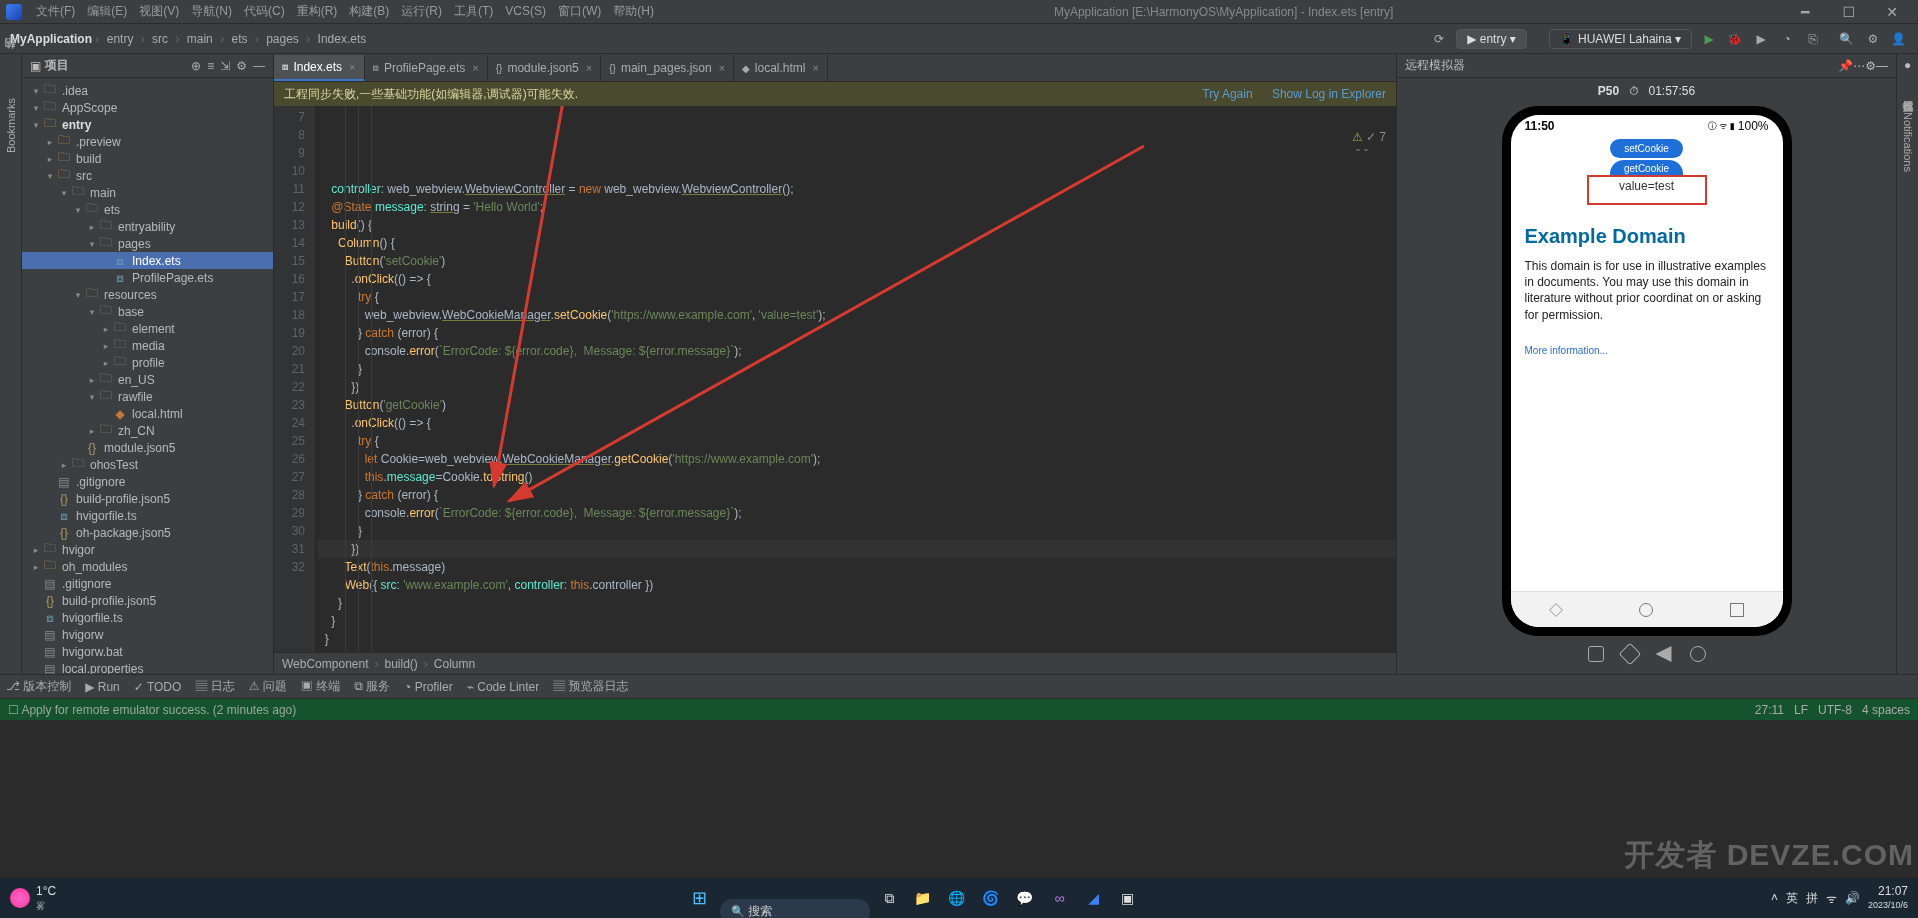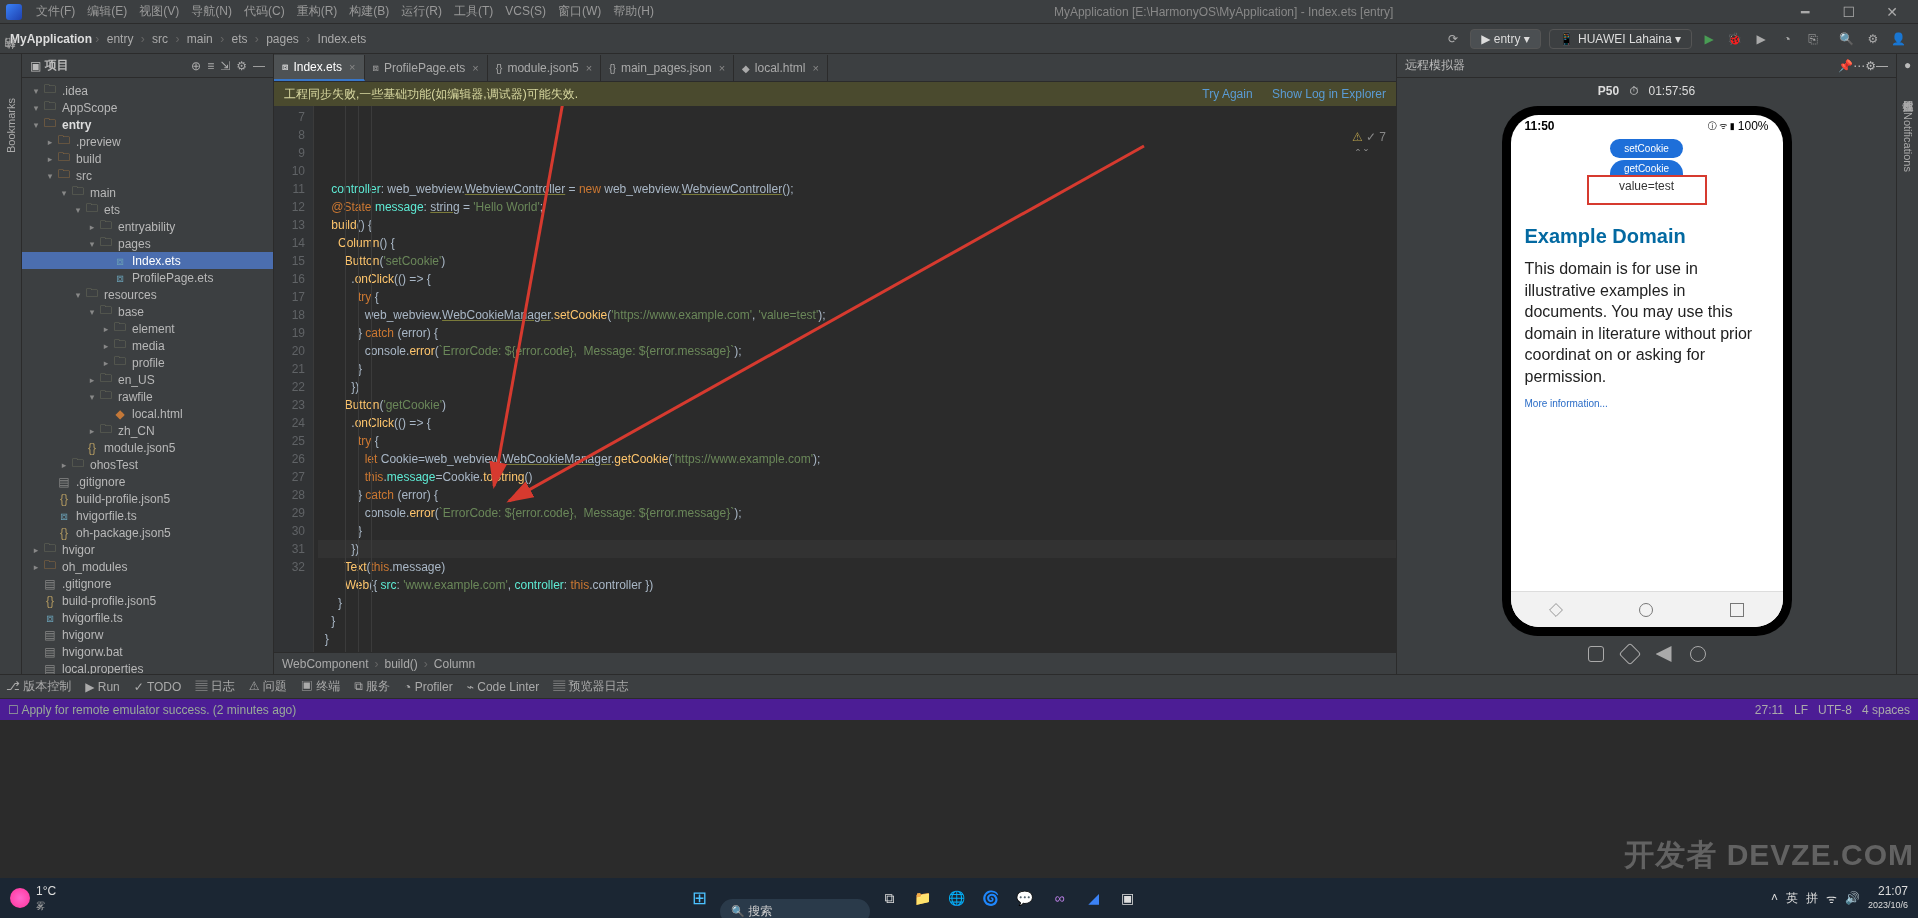--- a/index.html
+++ b/index.html
@@ -7,21 +7,21 @@
 .titlebar { height:24px; background:#3c3f41; display:flex; align-items:center; padding:0 6px; color:#999; border-bottom:1px solid #2b2b2b; }
 .titlebar .logo { width:16px; height:16px; background:linear-gradient(135deg,#3b82f6,#1e40af); border-radius:3px; margin-right:10px; }
 .titlebar .menus span { margin-right:4px; cursor:pointer; padding:2px 4px; }
 .titlebar .titletxt { flex:1; text-align:center; color:#888; font-size:12px; }
 .titlebar .winctl span { display:inline-block; width:40px; text-align:center; color:#aaa; cursor:pointer; font-size:14px; }
 .breadcrumbs { height:30px; background:#3c3f41; display:flex; align-items:center; padding:0 10px; color:#aaa; border-bottom:1px solid #2b2b2b; justify-content:space-between; }
 .breadcrumbs .left span { margin-right:4px; }
 .breadcrumbs .left .sep { color:#666; }
 .breadcrumbs .right { display:flex; align-items:center; gap:8px; }
 .run-cfg { background:#4b4f52; border:1px solid #555; border-radius:4px; padding:2px 10px; color:#ddd; }
-.device-cfg { background:#3c3f41; border:1px solid #555; border-radius:4px; padding:2px 10px; color:#ddd; }
+.device-cfg { background:#3c3f41; border:1px solid #555; border-radius:4px; padding:2px 10px; color:#ddd;margin-left:14px; }
 .icon-btn { width:18px; height:18px; display:inline-flex; align-items:center; justify-content:center; color:#aaa; cursor:pointer; }
 .icon-play { color:#499c54; }
 .icon-bug { color:#499c54; }
 .icon-stop { color:#c75450; background:#c75450; width:11px; height:11px; border-radius:1px; }
 .mainrow { display:flex; height:620px; }
 .leftgutter { width:22px; background:#3c3f41; border-right:1px solid #2b2b2b; display:flex; flex-direction:column; align-items:center; padding-top:4px; gap:40px; }
 .leftgutter .vtext { writing-mode:vertical-rl; transform:rotate(180deg); color:#aaa; font-size:11px; }
 .project-panel { width:252px; background:#3c3f41; border-right:1px solid #2b2b2b; display:flex; flex-direction:column; }
 .ppanel-hdr { height:24px; display:flex; align-items:center; padding:0 8px; color:#bbb; border-bottom:1px solid #2b2b2b; }
 .ppanel-hdr .ttl { flex:1; font-weight:bold; }
@@ -67,31 +67,31 @@
 .phone { width:290px; height:530px; background:#000; border-radius:36px; padding:9px; margin-top:2px; position:relative; }
 .phone-screen { width:100%; height:100%; background:#fff; border-radius:28px; overflow:hidden; display:flex; flex-direction:column; }
 .status-bar { height:22px; display:flex; align-items:center; padding:0 14px; font-size:10px; color:#000; justify-content:space-between; }
 .status-bar .right { display:flex; gap:3px; align-items:center; font-size:9px; }
 .app-content { flex:1; display:flex; flex-direction:column; align-items:center; padding-top:2px; }
 .pill-btn { background:#1e6fd9; color:#fff; border-radius:14px; padding:4px 14px; font-size:10px; margin-bottom:2px; border:none; }
 .pill-btn2 { background:#1e6fd9; color:#fff; border-radius:14px 14px 0 0; padding:3px 14px 1px; font-size:10px; border:none; }
 .redbox { border:2px solid #d63a2f; width:120px; padding:2px 4px 10px; text-align:center; font-size:9px; color:#333; margin-bottom:10px; }
 .example-section { align-self:stretch; padding:0 14px; text-align:left; }
 .example-section h1 { font-size:20px; color:#0369a1; margin:10px 0; font-weight:700; }
-.example-section p { font-size:16px; color:#222; line-height:1.35; margin-bottom:8px; }
+.example-section p { font-size:12px; color:#222; line-height:1.35; margin-bottom:20px; }
 .example-section a { color:#2a6cc7; font-size:10px; text-decoration:none; }
 .navbar { height:36px; border-top:1px solid #ddd; display:flex; justify-content:space-around; align-items:center; background:#f2f2f2; }
 .navbar .nb { width:14px; height:14px; border:1.5px solid #777; }
 .emu-ctrl { display:flex; gap:18px; margin-top:10px; }
 .emu-ctrl .c { width:16px; height:16px; border:1.5px solid #aaa; border-radius:3px; }
 .rightgutter { width:22px; background:#3c3f41; border-left:1px solid #2b2b2b; display:flex; flex-direction:column; align-items:center; padding-top:4px; gap:20px; }
 .rightgutter .vtext { writing-mode:vertical-rl; color:#aaa; font-size:11px; }
 .bottom-tabs { height:24px; background:#3c3f41; border-top:1px solid #2b2b2b; display:flex; align-items:center; padding:0 6px; gap:14px; color:#aaa; font-size:11px; }
 .bottom-tabs span { cursor:pointer; }
-.status-line { height:22px; background:#4c1d95; border-top:1px solid #2b2b2b; display:flex; align-items:center; padding:0 8px; color:#9a9; font-size:11px; justify-content:space-between;text-align:center; }
+.status-line { height:22px; background:#14532d; border-top:1px solid #2b2b2b; display:flex; align-items:center; padding:0 8px; color:#9a9; font-size:11px; justify-content:space-between;text-align:center; }
 .status-line .right { color:#aaa; display:flex; gap:10px; }
 .taskbar { position:absolute; bottom:0; left:0; right:0; height:40px; background:#1b2633; display:flex; align-items:center; padding:0 10px; color:#ddd; }
 .taskbar .weather { display:flex; align-items:center; gap:6px; font-size:11px; }
 .taskbar .center { flex:1; display:flex; justify-content:center; gap:6px; align-items:center; }
 .taskbar .center .sbox { background:#2a3a4a; border-radius:16px; padding:4px 12px; width:150px; font-size:11px; color:#ccc;margin-top:27px; }
 .taskbar .center .tb-icon { width:28px; height:28px; border-radius:4px; display:flex; align-items:center; justify-content:center; font-size:14px; }
 .taskbar .tray { display:flex; align-items:center; gap:8px; font-size:11px; }
 .arrow-overlay { position:absolute; pointer-events:none; z-index:2; }
 .watermark { position:absolute; right:4px; bottom:42px; font-size:30px; font-weight:700; color:rgba(200,200,200,.35); letter-spacing:1px; pointer-events:none; font-family:Arial; }
 </style>

